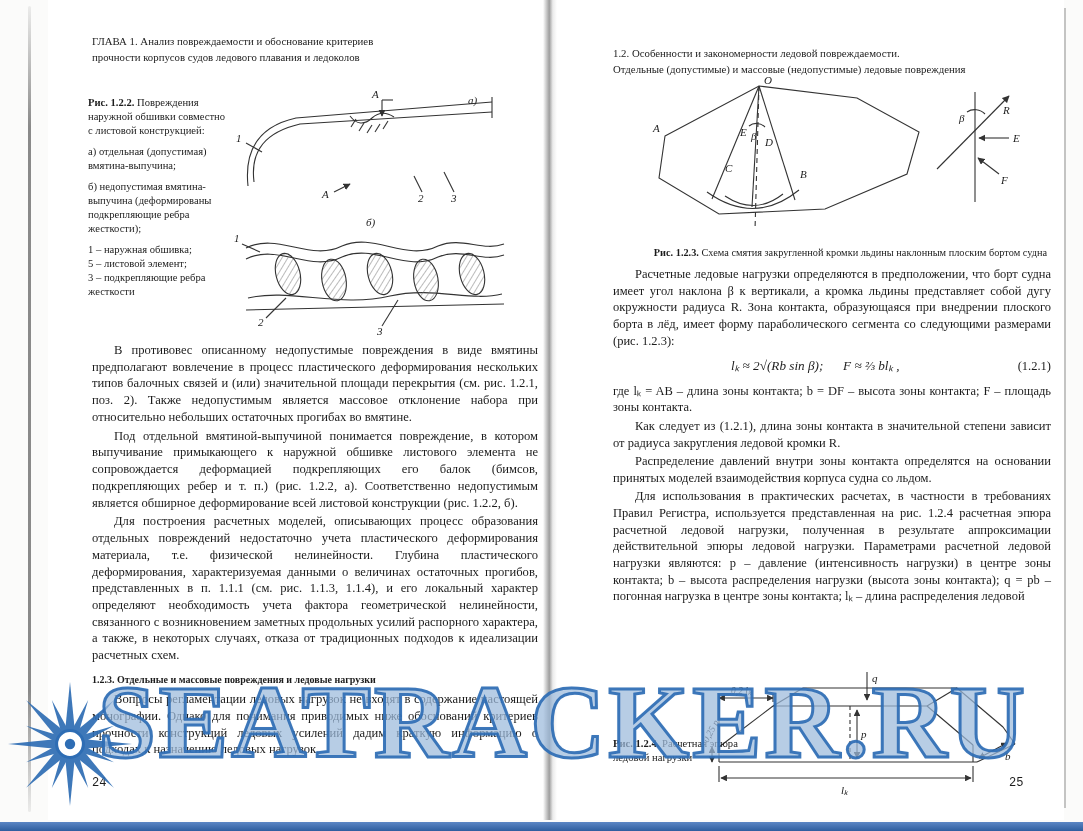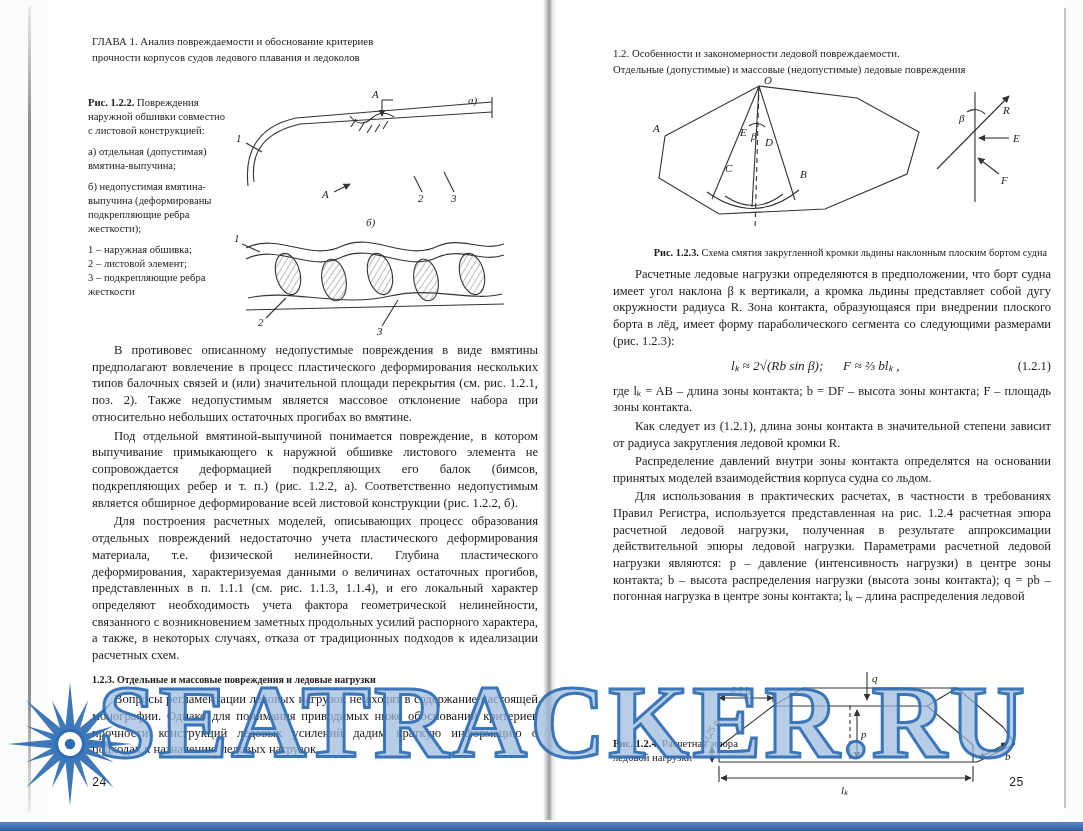--- a/index.html
+++ b/index.html
@@ -73,21 +73,21 @@
       <div>прочности корпусов судов ледового плавания и ледоколов</div>
     </div>
 
     <div class="fig-row">
       <div class="fig122-caption">
         <p><b class="cap-lead">Рис. 1.2.2.</b><span> Повреждения наружной обшивки совместно с листовой конструкцией:</span></p>
         <p>а) отдельная (допустимая) вмятина-выпучина;</p>
         <p>б) недопустимая вмятина-выпучина (деформированы подкрепляющие ребра жесткости);</p>
         <p>
           <span>1 – наружная обшивка;</span><br>
-          <span>2 – листовой элемент;</span><br>
+          <span>5 – листовой элемент;</span><br>
           <span>3 – подкрепляющие ребра жесткости</span>
         </p>
       </div>
 
       <svg width="310" height="250" viewBox="0 0 310 250">
         <defs>
           <marker id="m1" viewBox="0 0 10 10" refX="9" refY="5" markerWidth="6.5" markerHeight="6.5" orient="auto-start-reverse">
             <path d="M0,0L10,5L0,10z" fill="#333"></path>
           </marker>
           <pattern id="hh1" width="5" height="5" patternUnits="userSpaceOnUse" patternTransform="rotate(45)">

